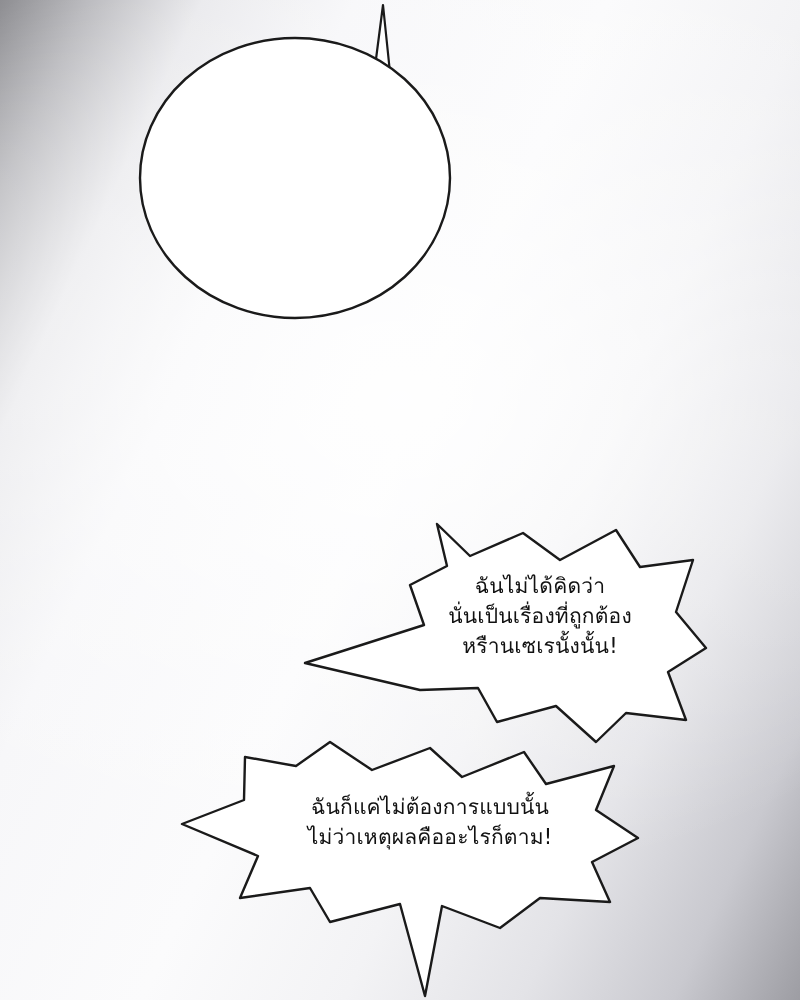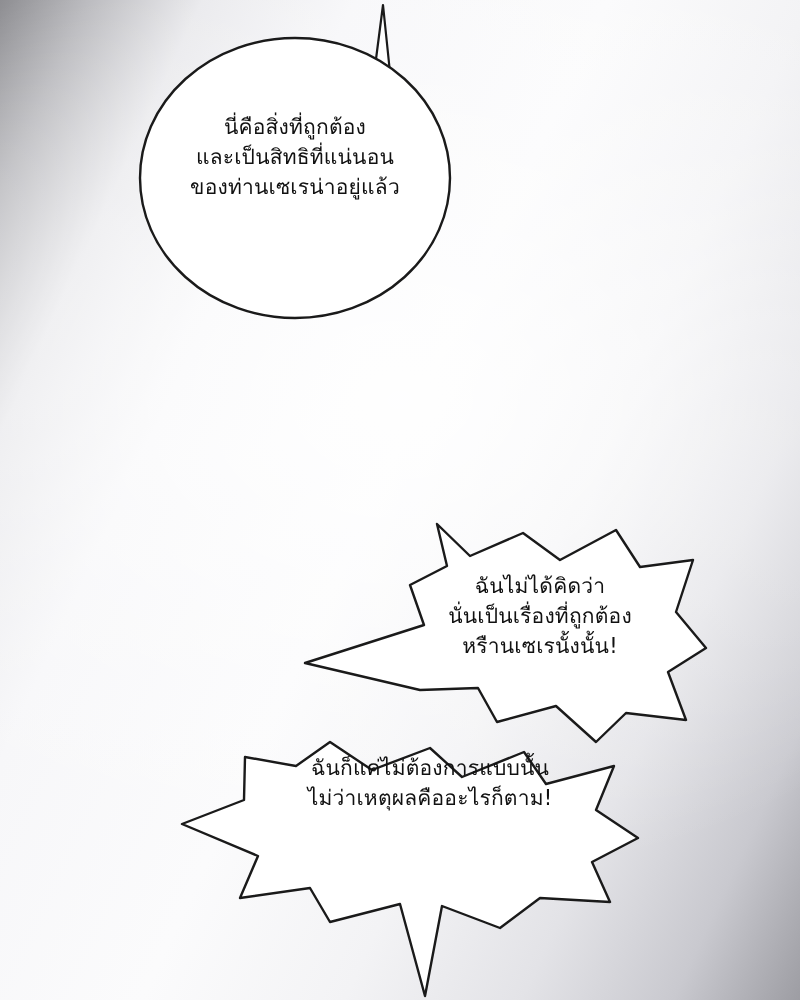--- a/index.html
+++ b/index.html
@@ -71,21 +71,21 @@
 
   #bubble2-text {
     left: 390px;
     top: 572px;
     width: 300px;
     font-size: 21px;
   }
 
   #bubble3-text {
     left: 250px;
-    top: 754px;
+    top: 793px;
     width: 360px;
     font-size: 21px;
   }
 </style>
 </head>
 <body>
 
 <div class="page">
 
   <div class="bubble-layer">
@@ -145,23 +145,20 @@
                  L 310 888
                  L 240 898
                  L 258 856
                  L 182 824
                  L 244 800
                  Z" fill="#ffffff" stroke="#1a1a1a" stroke-width="2.4" stroke-linejoin="round"></path>
       </g>
 
     </svg>
 
-    <div class="bubble-text" id="bubble1-text">นี่คือสิ่งที่ถูกต้อง
-และเป็นสิทธิที่แน่นอน
-ของท่านเซเรน่าอยู่แล้ว</div>
 
     <div class="bubble-text" id="bubble2-text">ฉันไม่ได้คิดว่า
 นั่นเป็นเรื่องที่ถูกต้อง
 หรืานเซเรนั้งนั้น!</div>
 
     <div class="bubble-text" id="bubble3-text">ฉันก็แค่ไม่ต้องการแบบนั้น
 ไม่ว่าเหตุผลคืออะไรก็ตาม!</div>
 
   </div>
 </div>

